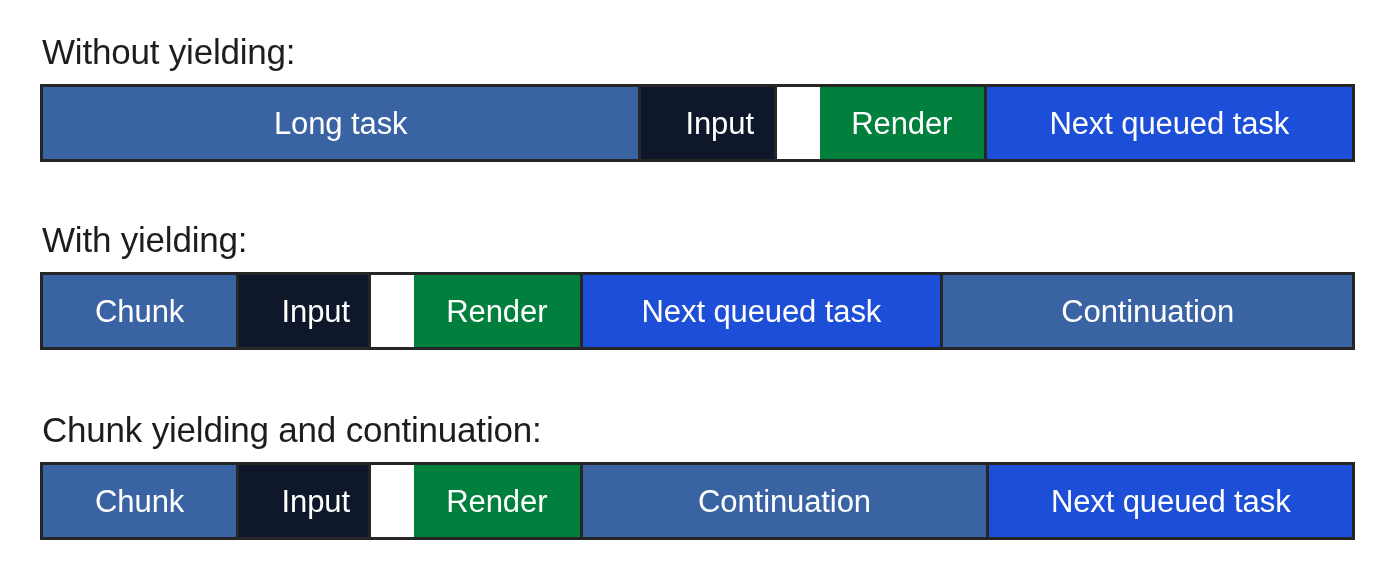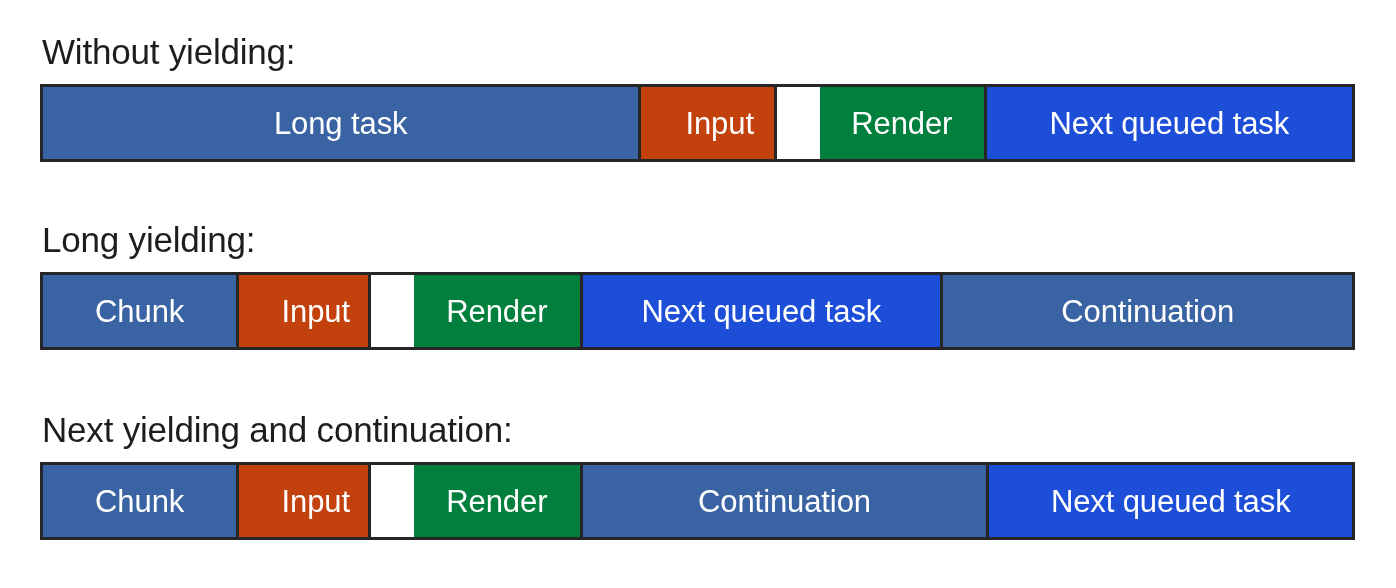--- a/index.html
+++ b/index.html
@@ -57,52 +57,52 @@
     color: #ffffff;
     font-size: 31px;
     line-height: 1;
     letter-spacing: -0.1px;
     white-space: nowrap;
     border-right: 3px solid #262626;
   }
   .seg:last-child { border-right: none; }
 
   .seg-blue  { background: #3a63a4; }
-  .seg-red   { background: #c2410c; padding-left: 24px; }
+  .seg-red   { background: #0f172a; padding-left: 24px; }
   .seg-green { background: #00803c; margin-left: 43px; }
   .seg-gray  { background: #1d4ed8; text-align: right; }
 </style>
 </head>
 <body>
 
 <div class="canvas">
 
   <div class="group group-1">
     <div class="caption">Without yielding:</div>
     <div class="bar">
       <div class="seg seg-blue" style="width:622px">Long task</div>
       <div class="seg seg-red" style="width:140px">Input</div>
       <div class="seg seg-green" style="width:173px">Render</div>
       <div class="seg seg-gray" style="width:380px">Next queued task</div>
     </div>
   </div>
 
   <div class="group group-2">
-    <div class="caption">Long yielding:</div>
+    <div class="caption">With yielding:</div>
     <div class="bar">
       <div class="seg seg-blue" style="width:204px">Chunk</div>
       <div class="seg seg-red" style="width:136px">Input</div>
       <div class="seg seg-green" style="width:175px">Render</div>
       <div class="seg seg-gray" style="width:375px">Next queued task</div>
       <div class="seg seg-blue" style="width:425px">Continuation</div>
     </div>
   </div>
 
   <div class="group group-3">
-    <div class="caption">Next yielding and continuation:</div>
+    <div class="caption">Chunk yielding and continuation:</div>
     <div class="bar">
       <div class="seg seg-blue" style="width:204px">Chunk</div>
       <div class="seg seg-red" style="width:136px">Input</div>
       <div class="seg seg-green" style="width:175px">Render</div>
       <div class="seg seg-blue" style="width:423px">Continuation</div>
       <div class="seg seg-gray" style="width:377px">Next queued task</div>
     </div>
   </div>
 
 </div>

